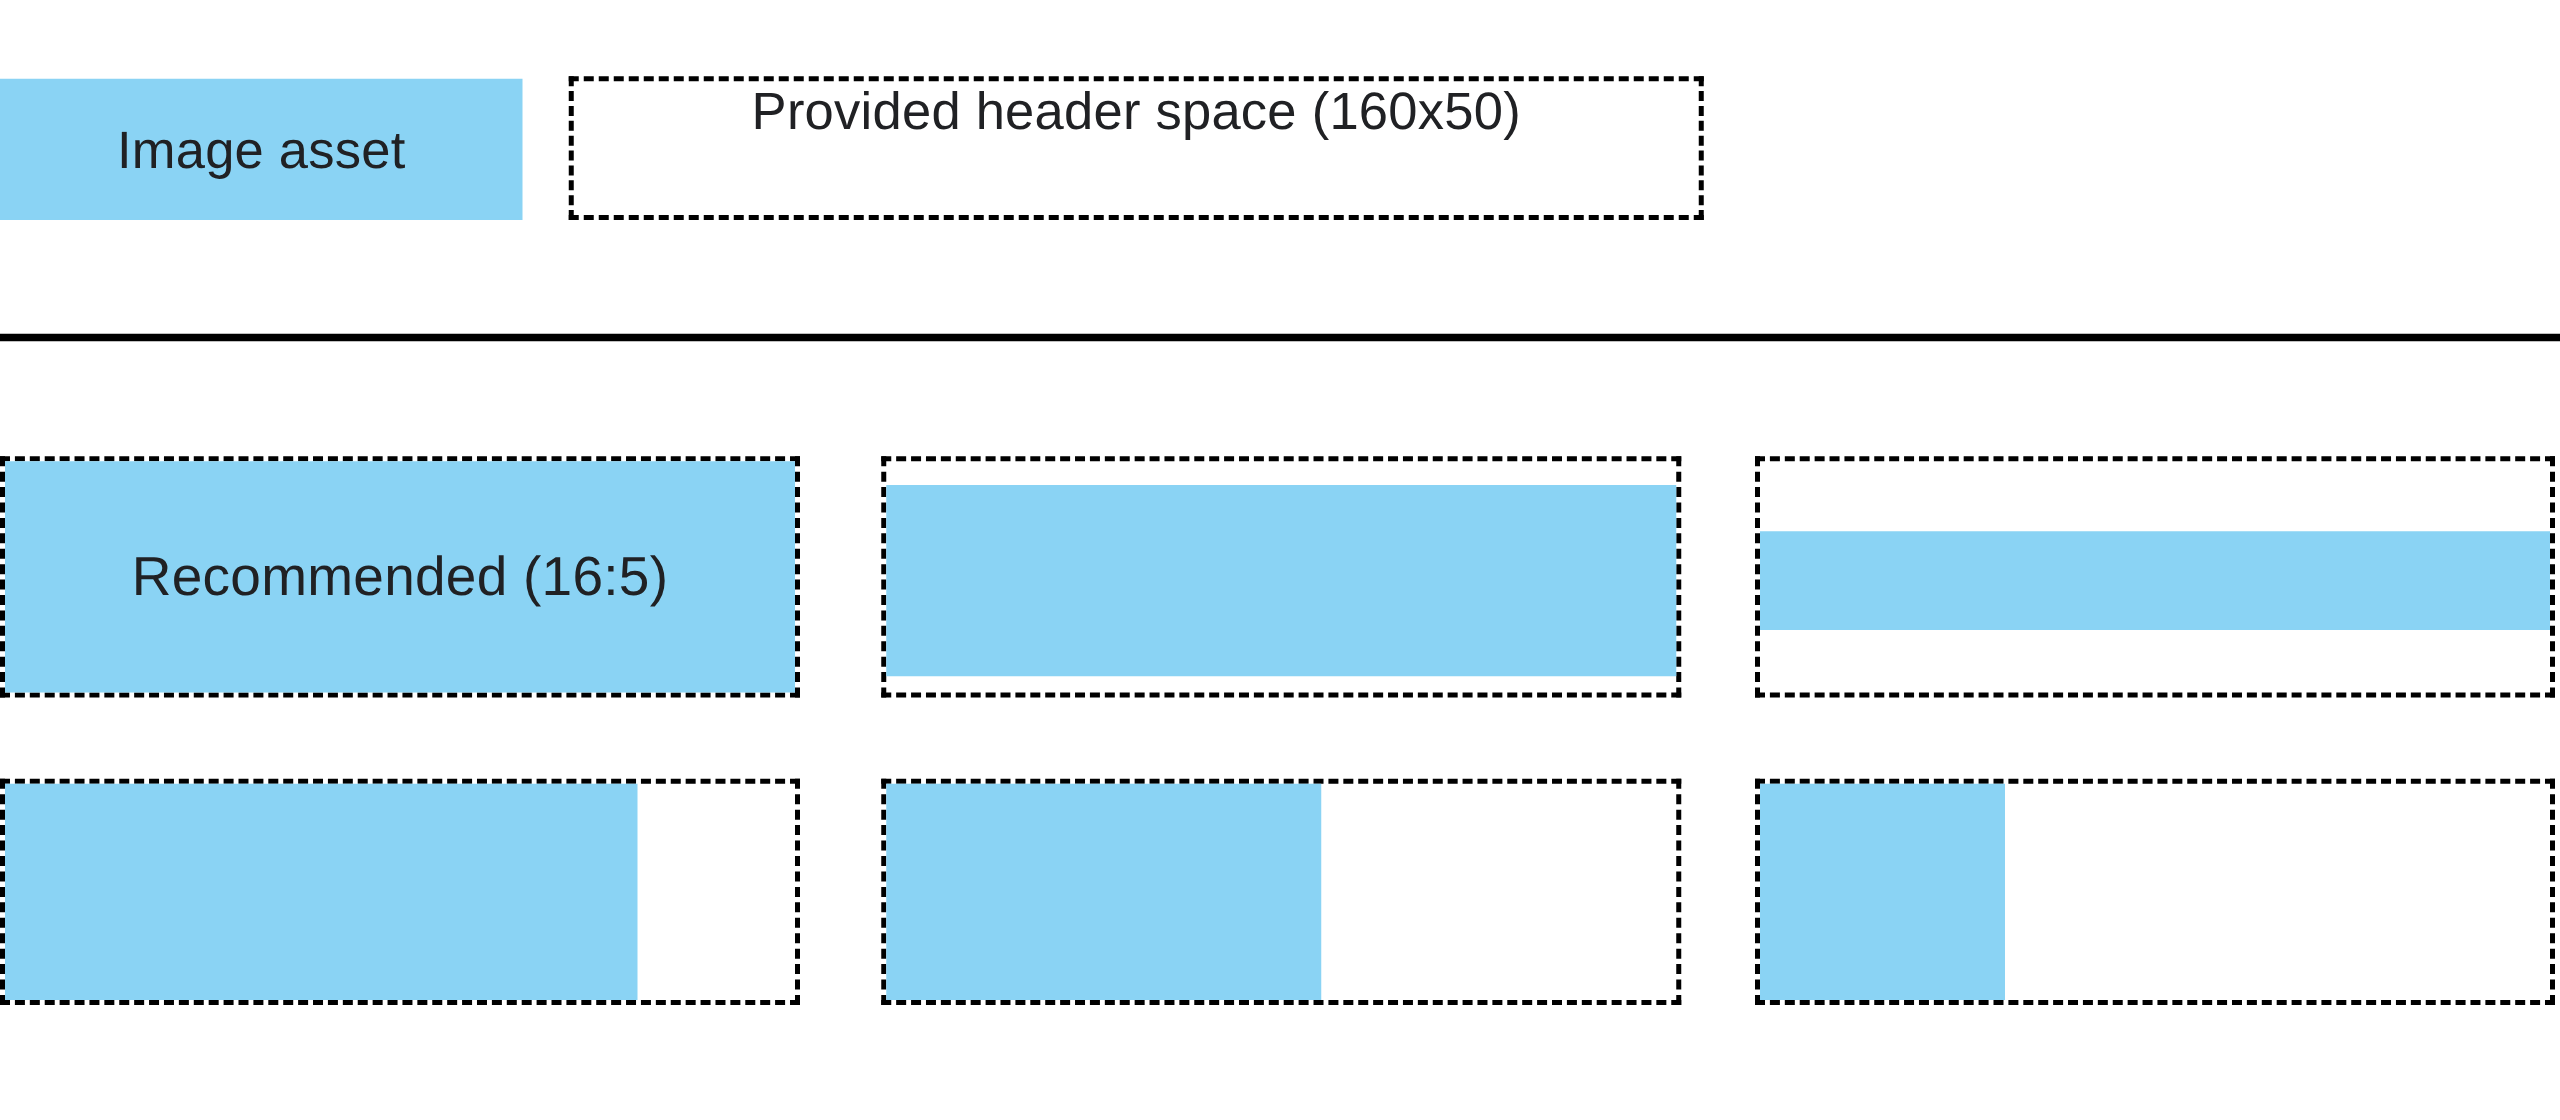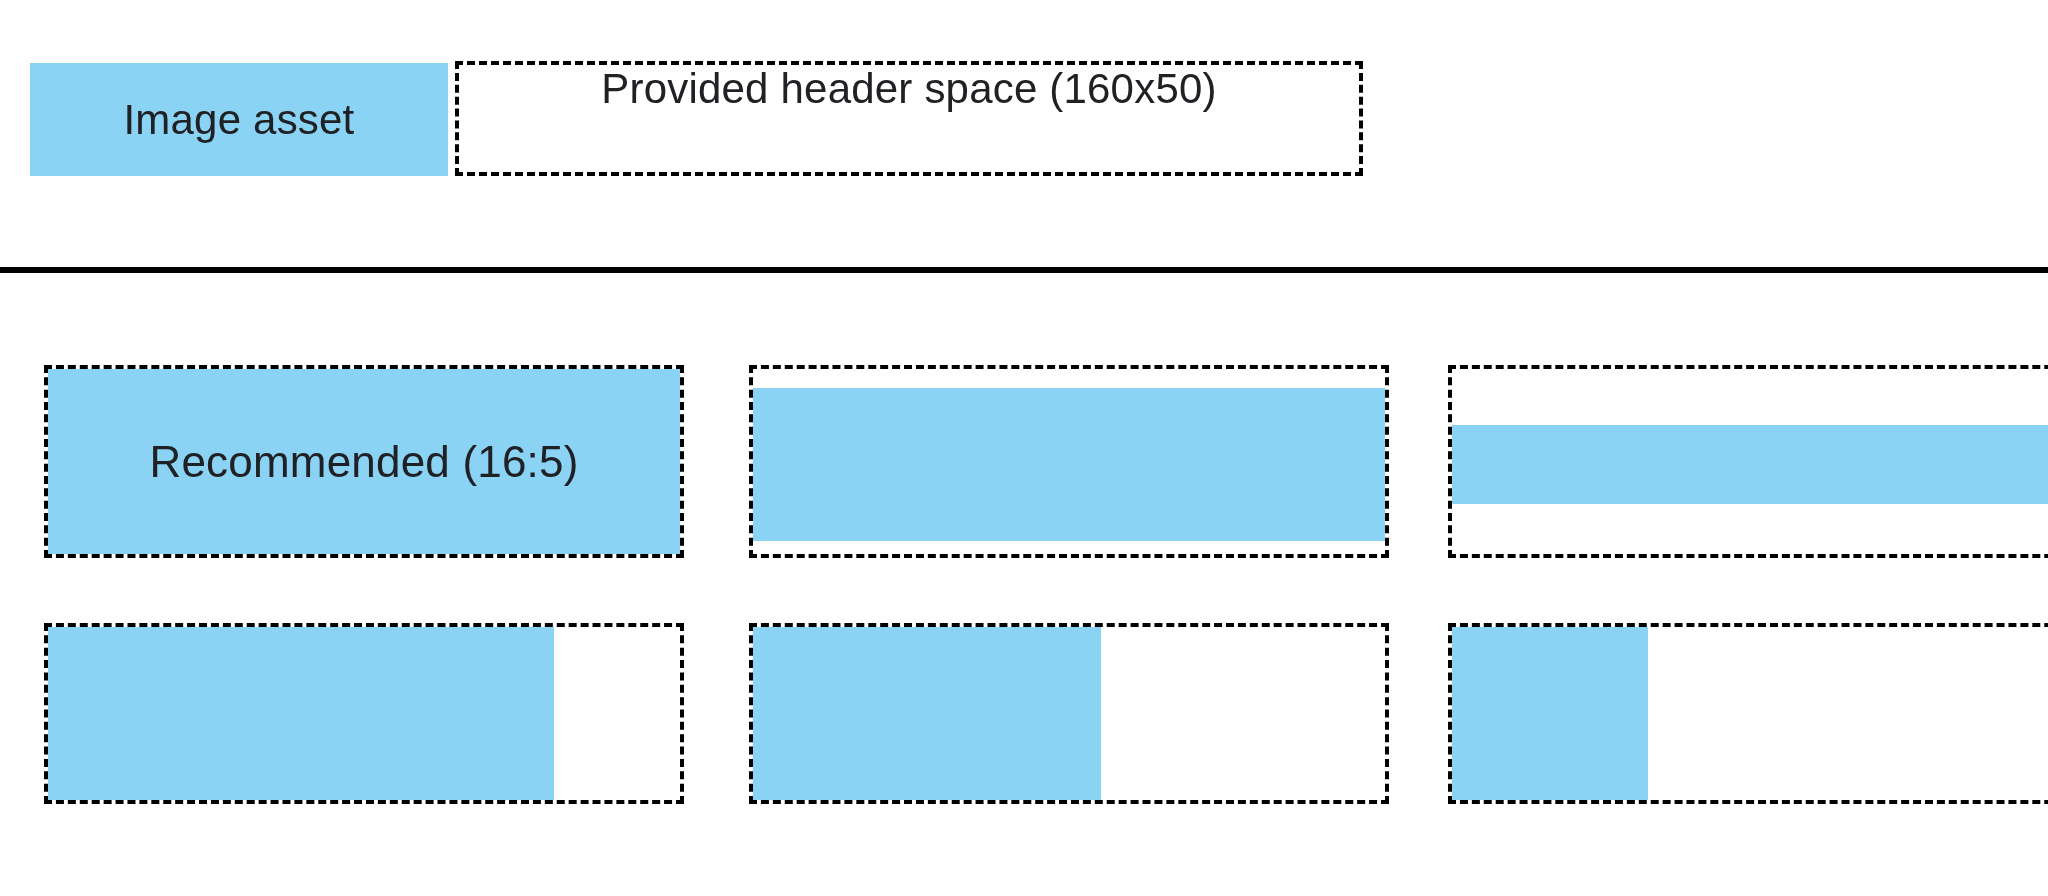--- a/index.html
+++ b/index.html
@@ -22,21 +22,20 @@
   }
   
   .legend-asset {
     position: absolute;
     left: 0; top: 63px;
     width: 418px; height: 113px;
     background: var(--asset-blue);
     display: flex; align-items: center; justify-content: center;
     font-size: 42px;
     letter-spacing: 0.2px;
-    margin-left: 30px;
   }
   .legend-header-space {
     position: absolute;
     left: 455px; top: 61px;
     width: 908px; height: 115px;
     border: 4px dashed var(--border-black);
     display: flex; justify-content: center;
     font-size: 42px;
     letter-spacing: 0.2px;
     background: #ffffff;
@@ -46,21 +45,21 @@
     position: absolute;
     left: 0; top: 267px;
     width: 2048px; height: 6px;
     background: var(--border-black);
   }
   
   .cell {
     position: absolute;
     border: 4px dashed var(--border-black);
     background: #ffffff;
-    display: flex; align-items: center; justify-content: center; margin-left: 44px;
+    display: flex; align-items: center; justify-content: center;
   }
   .cell .fill {
     position: absolute;
     background: var(--asset-blue);
   }
   .cell-label {
     position: relative;
     z-index: 1;
     font-size: 44px;
     letter-spacing: 0.2px;

